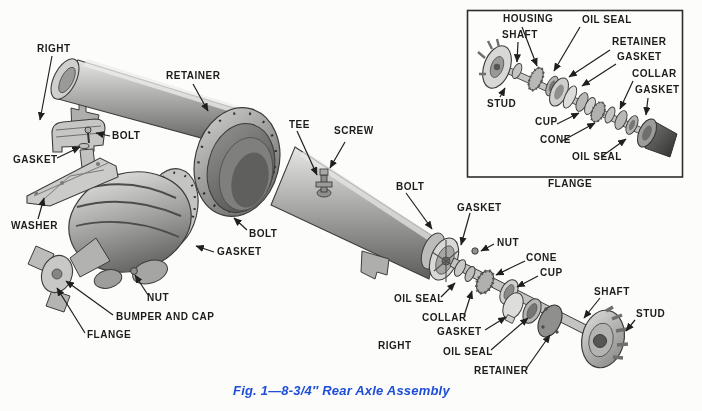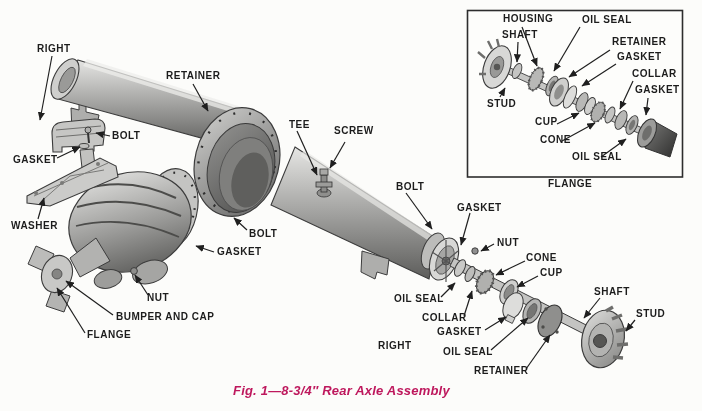--- a/index.html
+++ b/index.html
@@ -9,21 +9,21 @@
     font-family:"Liberation Sans",sans-serif;
   }
   .lbl{
     position:absolute;white-space:nowrap;
     font:700 10px/1.05 "Liberation Sans",sans-serif;
     letter-spacing:.5px;color:#1c1c1c;
   }
   .caption{
     position:absolute;white-space:nowrap;
     font:italic 700 13px/1.1 "Liberation Sans",sans-serif;
-    letter-spacing:.2px;color:#be185d;
+    letter-spacing:.2px;color:#1d4ed8;
   }
   svg{position:absolute;left:0;top:0;}
 </style>
 </head>
 <body>
 
 <div id="stage">
 
 <svg width="702" height="411" viewBox="0 0 702 411">
   <defs>

